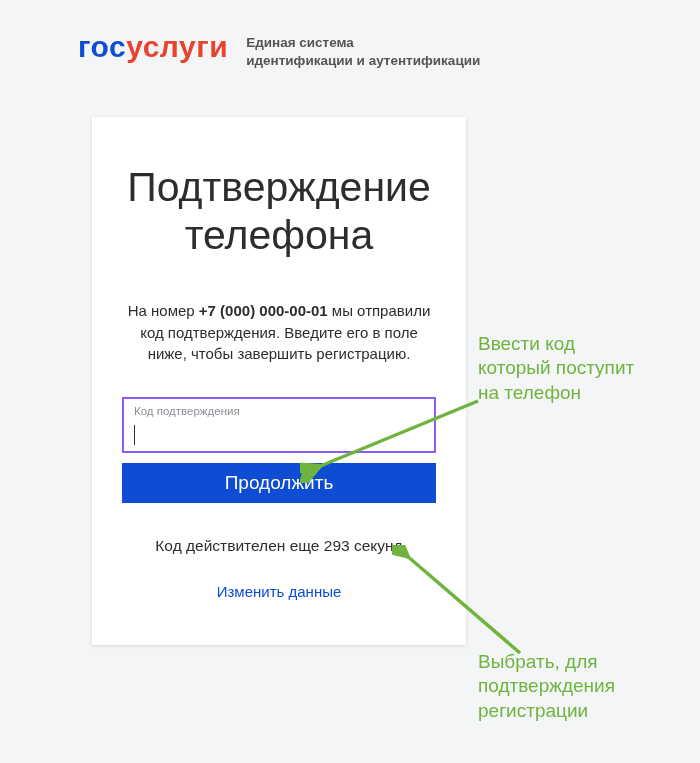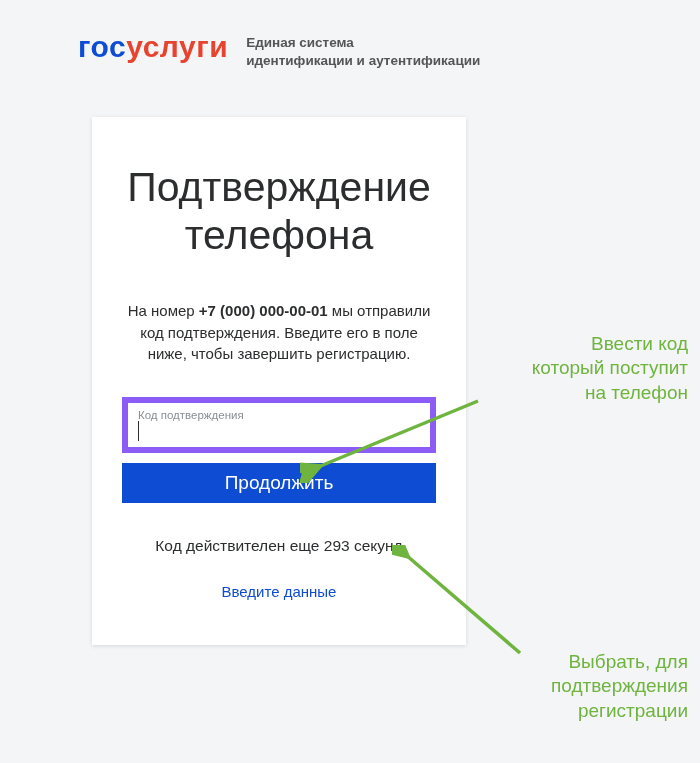--- a/index.html
+++ b/index.html
@@ -51,21 +51,21 @@
     margin-top: 40px;
     font-size: 15px;
     color: #2c2d2e;
     line-height: 1.45;
   }
   .msg .phone { font-weight: bold; }
   .field-wrap {
     margin-top: 32px;
     position: relative;
     height: 56px;
-    border: 6px solid #8b5cf6;
+    border: 2px solid #8b5cf6;
     background: #fff;
     text-align: left;
   }
   .field-label {
     position: absolute;
     top: 6px;
     left: 10px;
     font-size: 11.5px;
     color: #8a8f94;
   }
@@ -112,21 +112,21 @@
     font-size: 15px;
     cursor: pointer;
     text-decoration: none;
   }
   
   .note {
     position: absolute;
     color: #6fb43f;
     font-size: 19px;
     line-height: 1.28;
-    text-align: right;
+    text-align: left;
   }
   .note1 { left: 478px; top: 332px; width: 210px; }
   .note2 { left: 478px; top: 650px; width: 210px; }
   .arrow { position: absolute; pointer-events: none; }
 </style>
 </head>
 <body>
 
 <div class="header">
   <div class="logo">
@@ -153,21 +153,21 @@
     <input class="field-input" value="" style="">
     <div class="caret"></div>
   </div>
 
   <button class="btn">Продолжить</button>
 
   <div class="validity">
     <span>Код действителен еще </span><span>293</span><span> секунд</span>
   </div>
 
-  <a class="change">Введите данные</a>
+  <a class="change">Изменить данные</a>
 </div>
 
 <div class="note note1">
   <span>Ввести код</span><br>
   <span>который поступит</span><br>
   <span>на телефон</span>
 </div>
 
 <div class="note note2">
   <span>Выбрать, для</span><br>

